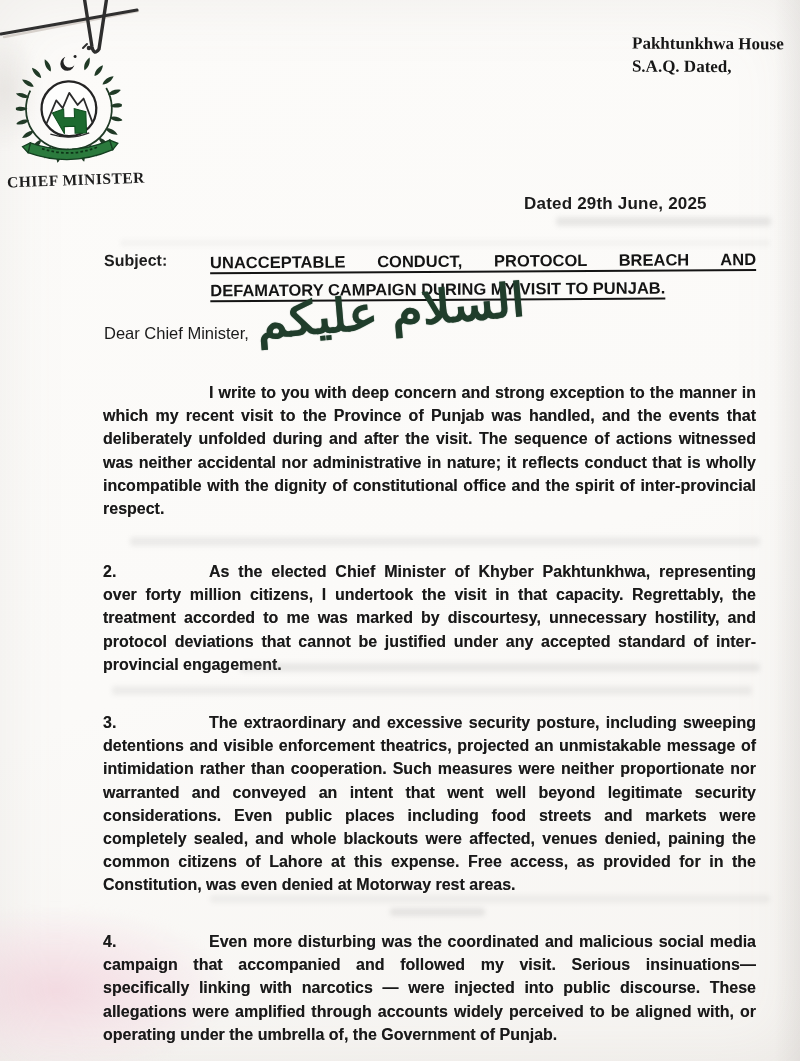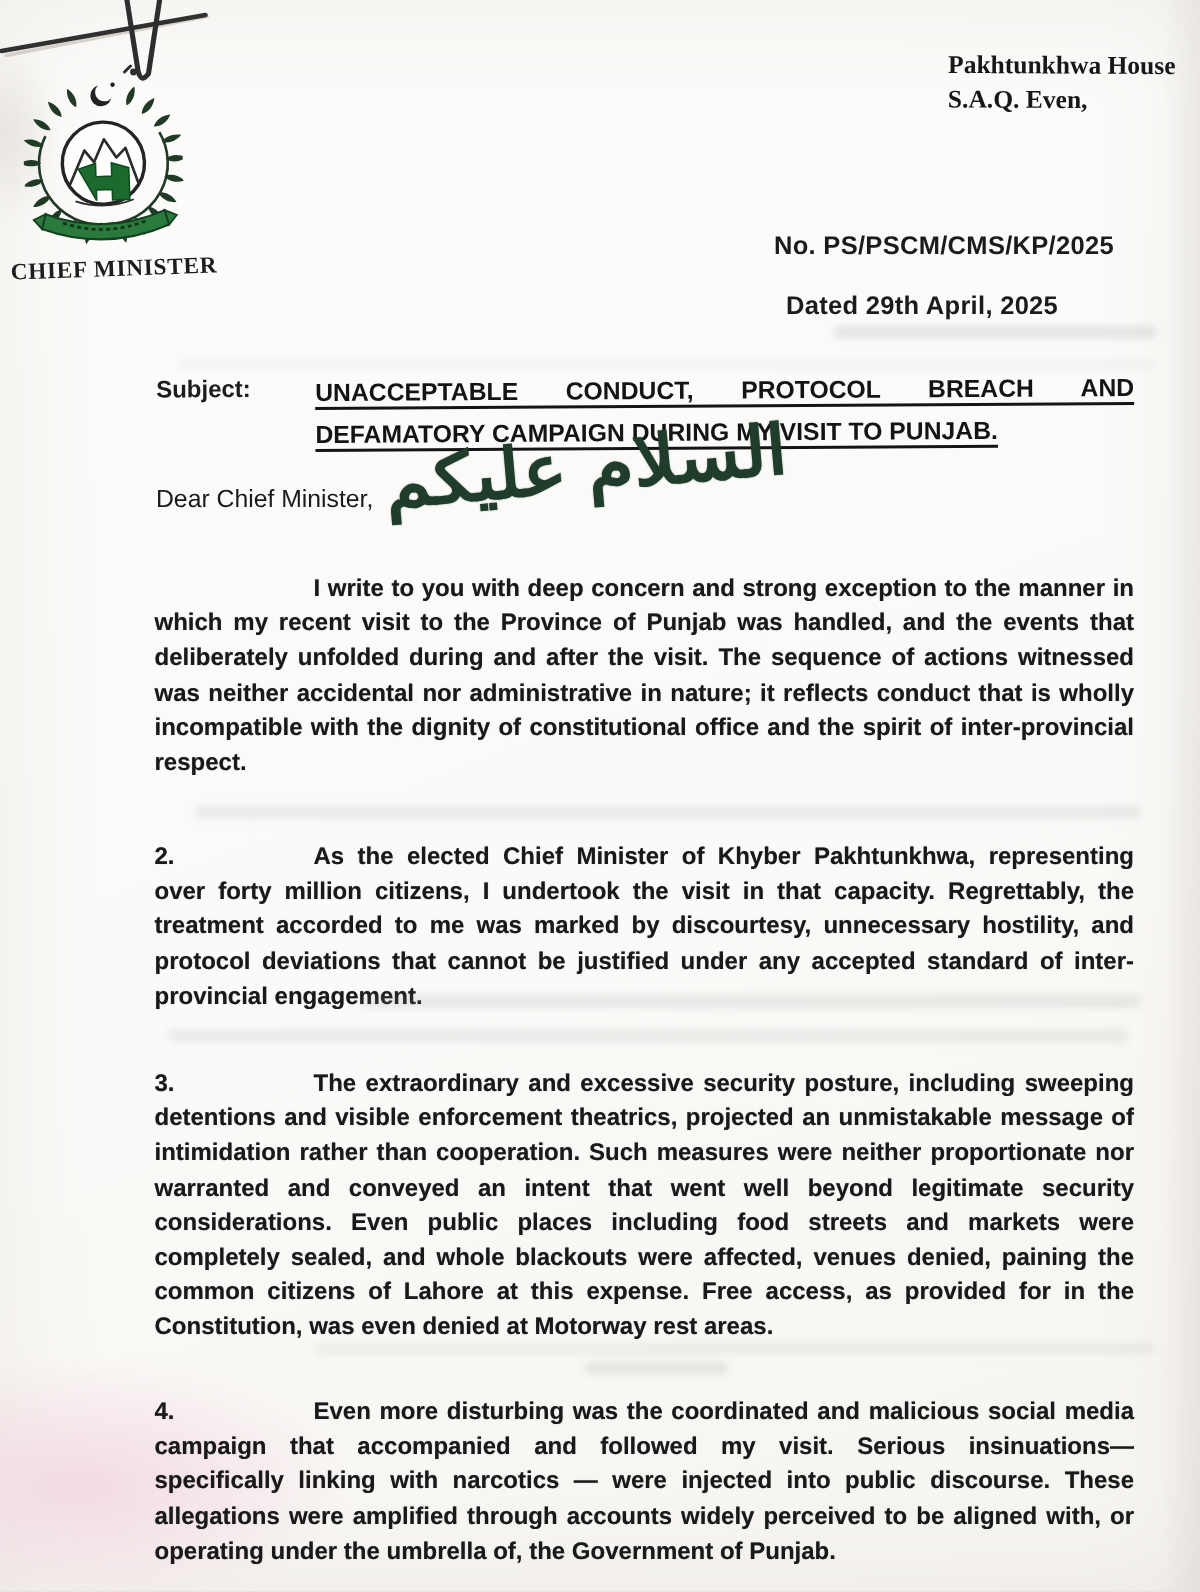--- a/index.html
+++ b/index.html
@@ -147,25 +147,24 @@
     <path d="M15,101 Q60,119 105,101 L108,112 Q60,131 12,112 Z" fill="#2b7a3d" stroke="#153f21" stroke-width="1.6"></path>
     <path d="M15,101 L6,105 L12,112 Z" fill="#2b7a3d" stroke="#153f21" stroke-width="1.4"></path>
     <path d="M105,101 L114,105 L108,112 Z" fill="#2b7a3d" stroke="#153f21" stroke-width="1.4"></path>
     <path d="M28,108 Q60,120 92,108" stroke="#0d3317" stroke-width="2" stroke-dasharray="3 2.5" fill="none"></path>
   </svg>
 
   <div class="office-title">CHIEF MINISTER</div>
 
   <div class="address">
     <div>Pakhtunkhwa House</div>
-    <div>S.A.Q. Even,</div>
+    <div>S.A.Q. Dated,</div>
   </div>
 
-  <div class="refno">No. PS/PSCM/CMS/KP/2025</div>
-  <div class="dateline">Dated 29th April, 2025</div>
+  <div class="dateline">Dated 29th June, 2025</div>
 
   <div class="subject-row">
     <span class="subject-label">Subject:</span>
     <span class="subject-text">UNACCEPTABLE CONDUCT, PROTOCOL BREACH AND DEFAMATORY CAMPAIGN DURING MY VISIT TO PUNJAB.</span>
   </div>
 
   <div class="salutation">Dear Chief Minister,</div>
   <div class="calligraphy">السلام عليكم</div>
 
   <div class="para" style="top:381px;">

